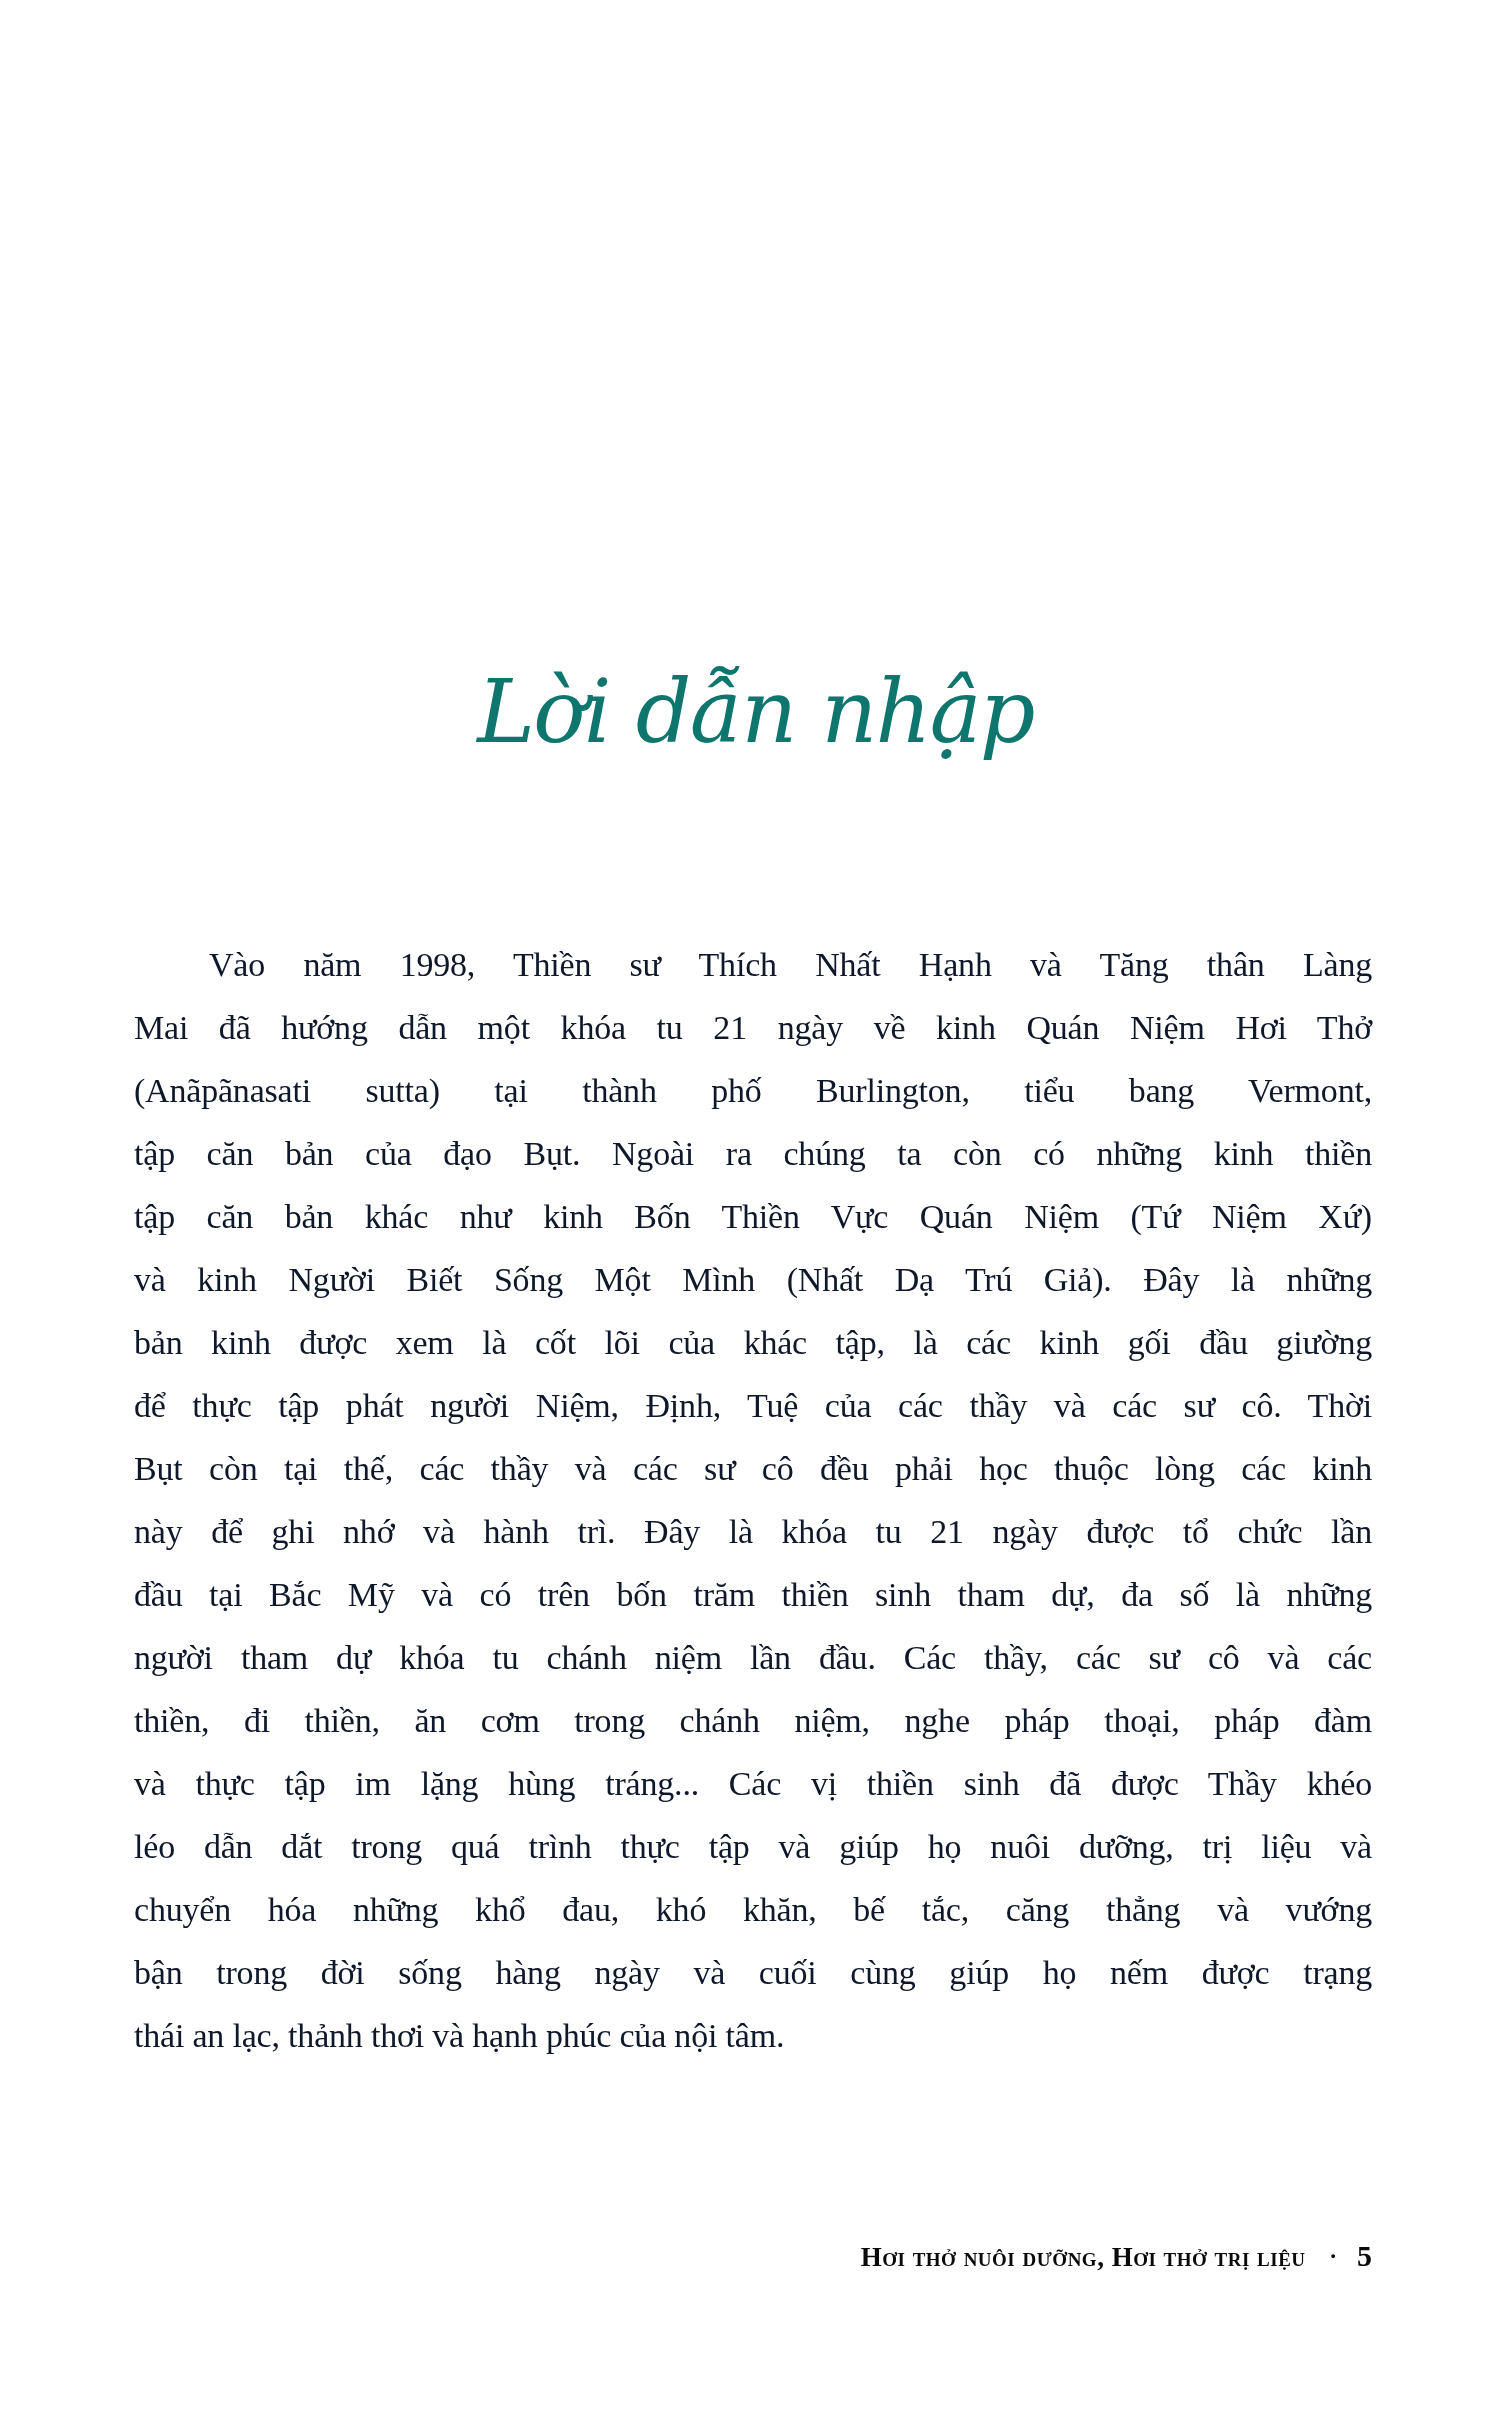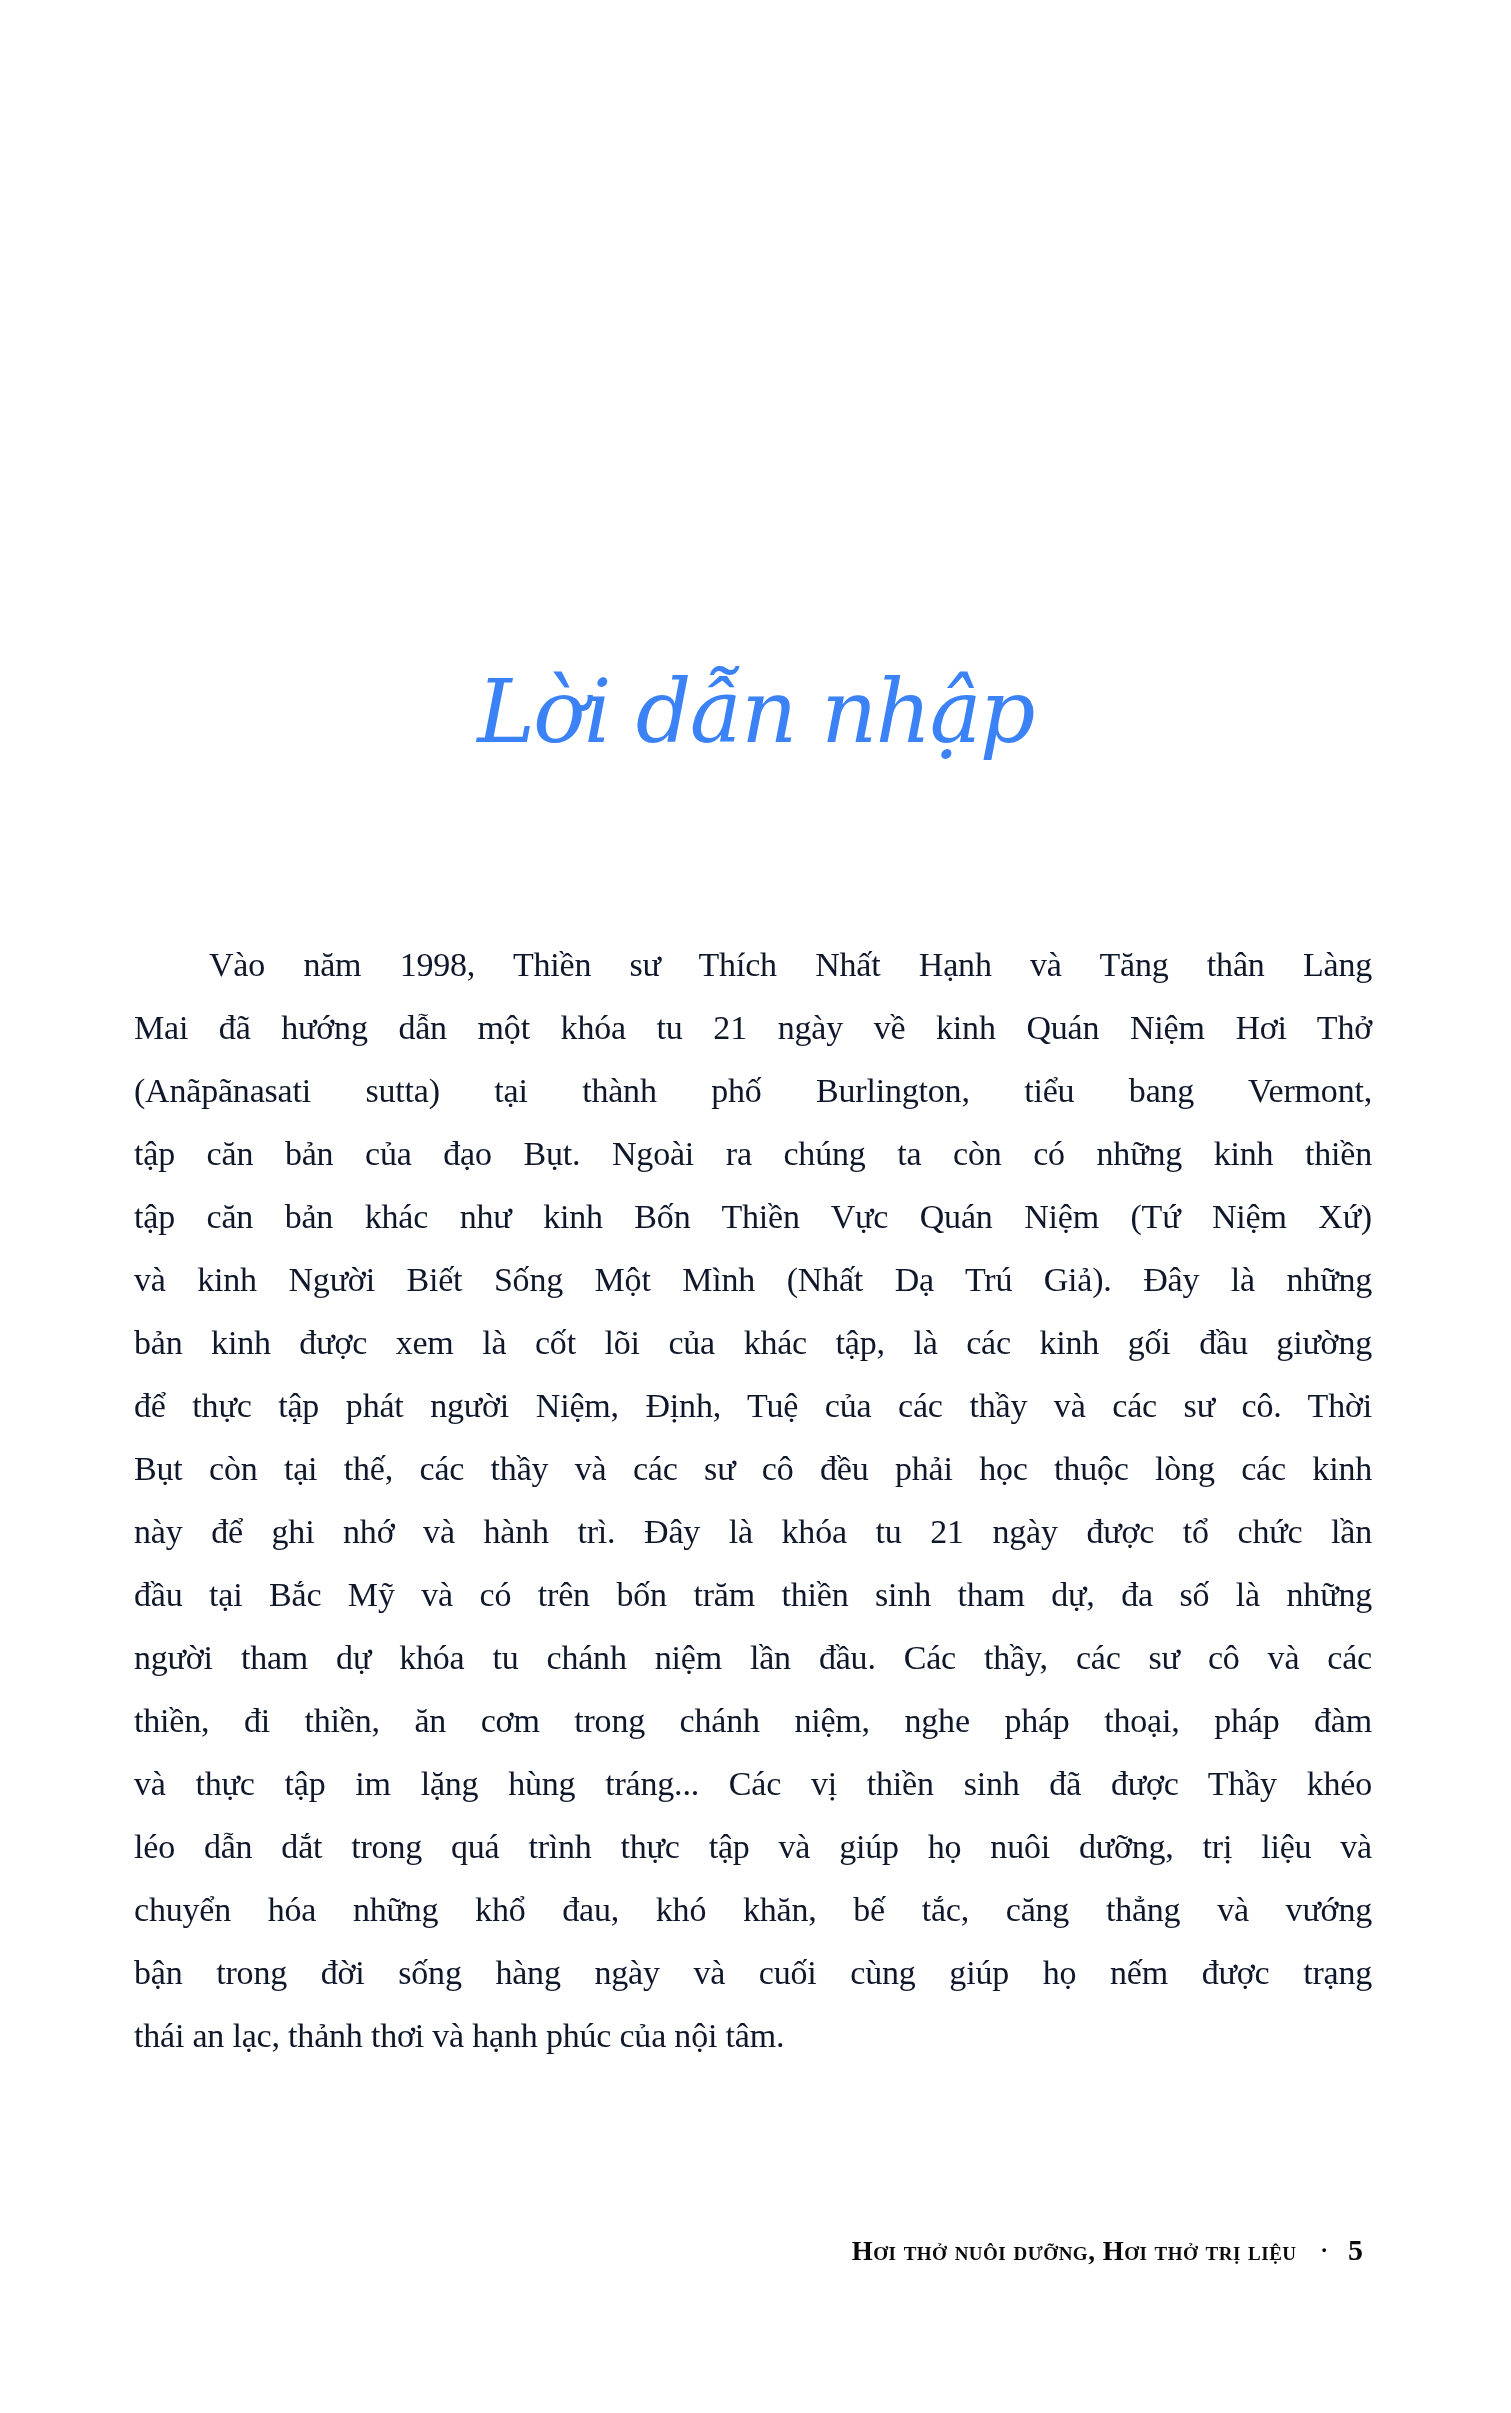--- a/index.html
+++ b/index.html
@@ -20,21 +20,21 @@
     top: 598px;
     left: 0;
     width: 100%;
     text-align: center;
     font-family: "DejaVu Serif", serif;
     font-style: italic;
     font-weight: normal;
     font-size: 87px;
     line-height: 113px;
     letter-spacing: -1.8px;
-    color: #3b82f6;
+    color: #0f766e;
   }
   .body-text {
     position: absolute;
     top: 933px;
     left: 134px;
     width: 1238px;
     font-family: "Liberation Serif", serif;
     font-size: 34px;
     line-height: 63px;
     letter-spacing: -0.2px;
@@ -48,25 +48,25 @@
   }
   .line.first {
     padding-left: 75px;
   }
   .line.last {
     text-align-last: left;
   }
   .page-footer {
     position: absolute;
     top: 2230px;
-    right: 148px;
+    right: 139px;
     font-family: "Liberation Serif", serif;
     font-weight: bold;
     font-size: 27px;
-    line-height: 40px;
+    line-height: 52px;
     color: #0a0a0a;
     white-space: nowrap;
   }
   .running-title {
     font-variant: small-caps;
     letter-spacing: 0.5px;
   }
   .footer-dot {
     display: inline-block;
     margin: 0 20px 0 23.6px;

